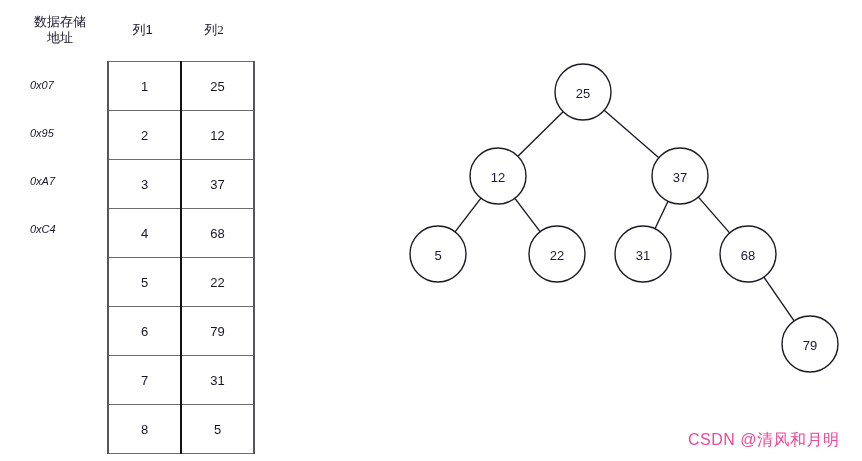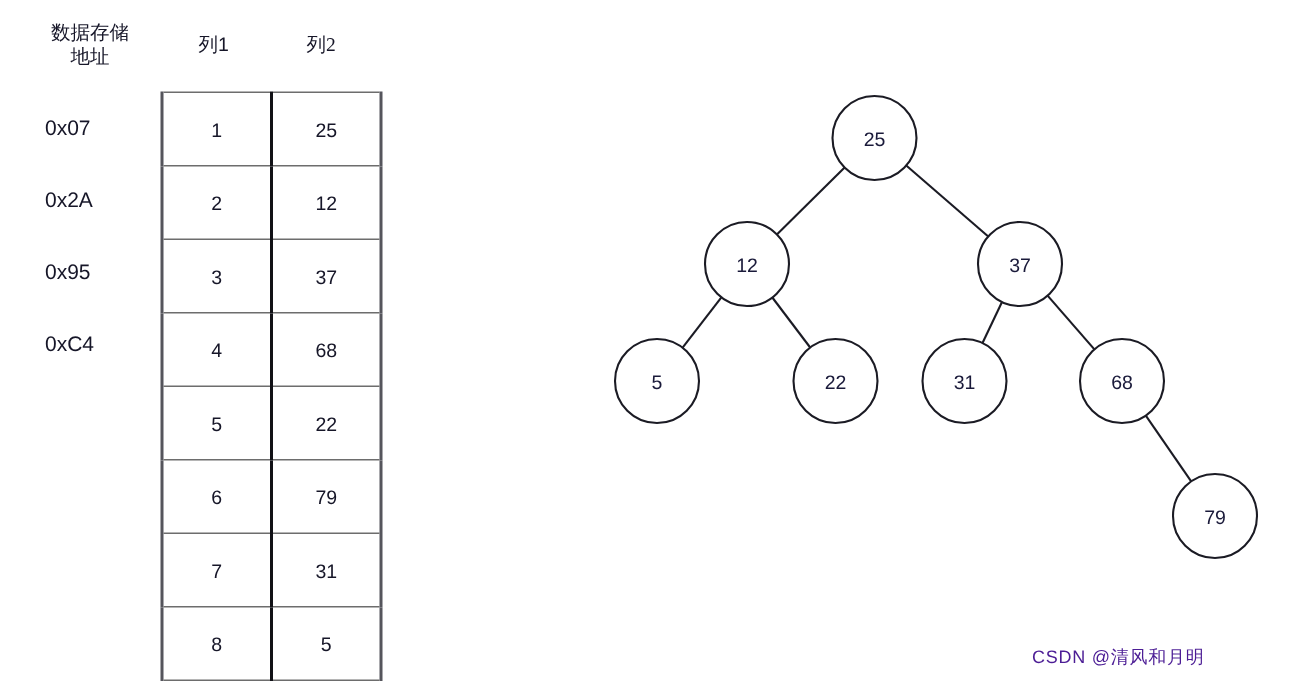--- a/index.html
+++ b/index.html
@@ -39,24 +39,25 @@
 
   #addr-column {
     position: absolute;
     left: 22px;
     top: 61px;
     width: 78px;
   }
   .addr-cell {
     height: 48px;
     line-height: 48px;
-    font-size: 14px;
+    font-size: 11px;
     color: #161628;
     padding-left: 8px;
     box-sizing: border-box;
+    font-style: italic;
   }
 
   #mem-table {
     position: absolute;
     left: 107px;
     top: 61px;
     width: 143px;
     border-collapse: collapse;
     table-layout: fixed;
   }
@@ -98,42 +99,42 @@
     stroke: #1b1b24;
     stroke-width: 1.4;
     fill: none;
   }
 
   
   #watermark {
     position: absolute;
     left: 688px;
     top: 430px;
-    font-size: 12px;
-    color: #4c1d95;
+    font-size: 16px;
+    color: #ec4899;
     letter-spacing: 0.5px;
     white-space: nowrap;
   }
 </style>
 </head>
 <body>
 
 <div id="table-panel">
 
   <div class="col-header" id="header-address">数据存储
 地址</div>
 
   <div class="col-header" id="header-col1">列1</div>
 
   <div class="col-header" id="header-col2">列2</div>
 
   <div id="addr-column">
     <div class="addr-cell">0x07</div>
-    <div class="addr-cell">0x2A</div>
     <div class="addr-cell">0x95</div>
+    <div class="addr-cell">0xA7</div>
     <div class="addr-cell">0xC4</div>
   </div>
 
   <table id="mem-table">
     <tbody>
       <tr>
         <td class="col-a">1</td>
         <td class="col-b">25</td>
       </tr>
       <tr>

